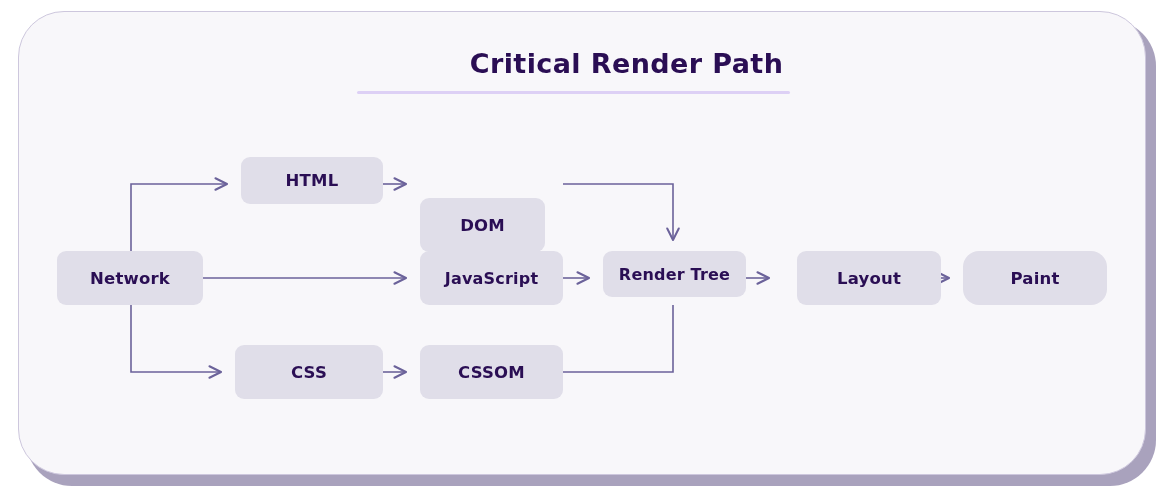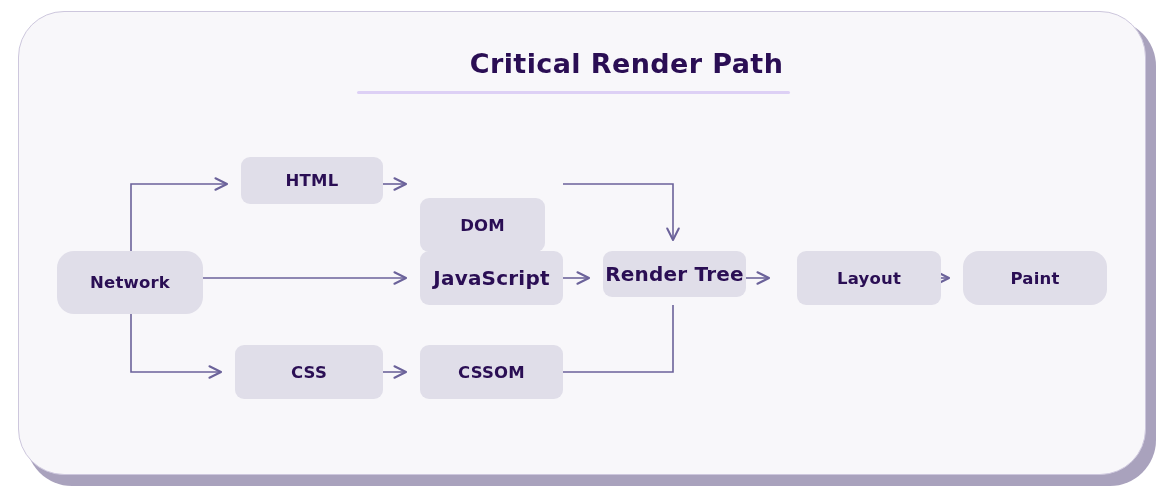--- a/index.html
+++ b/index.html
@@ -75,21 +75,21 @@
     border-radius: 9px;
     display: flex;
     align-items: center;
     justify-content: center;
     color: #2a0e54;
     font-size: 16.5px;
     font-weight: bold;
     letter-spacing: 0.2px;
     box-sizing: border-box;
   }
-  .node-sm { font-size: 20px; }
+  .node-sm { font-size: 16px; }
 </style>
 </head>
 <body>
 
 <div id="stage">
 
   <div id="card-shadow"></div>
 
   <div id="card"></div>
 
@@ -119,21 +119,21 @@
       <path d="M 563 372 L 673 372 L 673 305"></path>
 
       <path d="M 563 278 L 589 278" marker-end="url(#ah)"></path>
 
       <path d="M 746 278 L 769 278" marker-end="url(#ah)"></path>
 
       <path d="M 927 278 L 949 278" marker-end="url(#ah)"></path>
     </g>
   </svg>
 
-  <div class="node" style="left:57px;  top:251px; width:146px; height:63px;border-radius:17px;">Network</div>
+  <div class="node" style="left:57px;  top:251px; width:146px; height:54px;">Network</div>
   <div class="node" style="left:241px; top:157px; width:142px; height:47px;">HTML</div>
   <div class="node" style="left:420px; top:157px; width:125px; height:54px;margin-top:41px;">DOM</div>
   <div class="node node-sm" style="left:420px; top:251px; width:143px; height:54px;">JavaScript</div>
   <div class="node node-sm" style="left:603px; top:251px; width:143px; height:46px;">Render Tree</div>
   <div class="node" style="left:783px; top:251px; width:144px; height:54px;margin-left:14px;">Layout</div>
   <div class="node" style="left:963px; top:251px; width:144px; height:54px;border-radius:16px;">Paint</div>
   <div class="node" style="left:420px; top:345px; width:143px; height:54px;">CSSOM</div>
   <div class="node" style="left:235px; top:345px; width:148px; height:54px;">CSS</div>
 
 </div>

